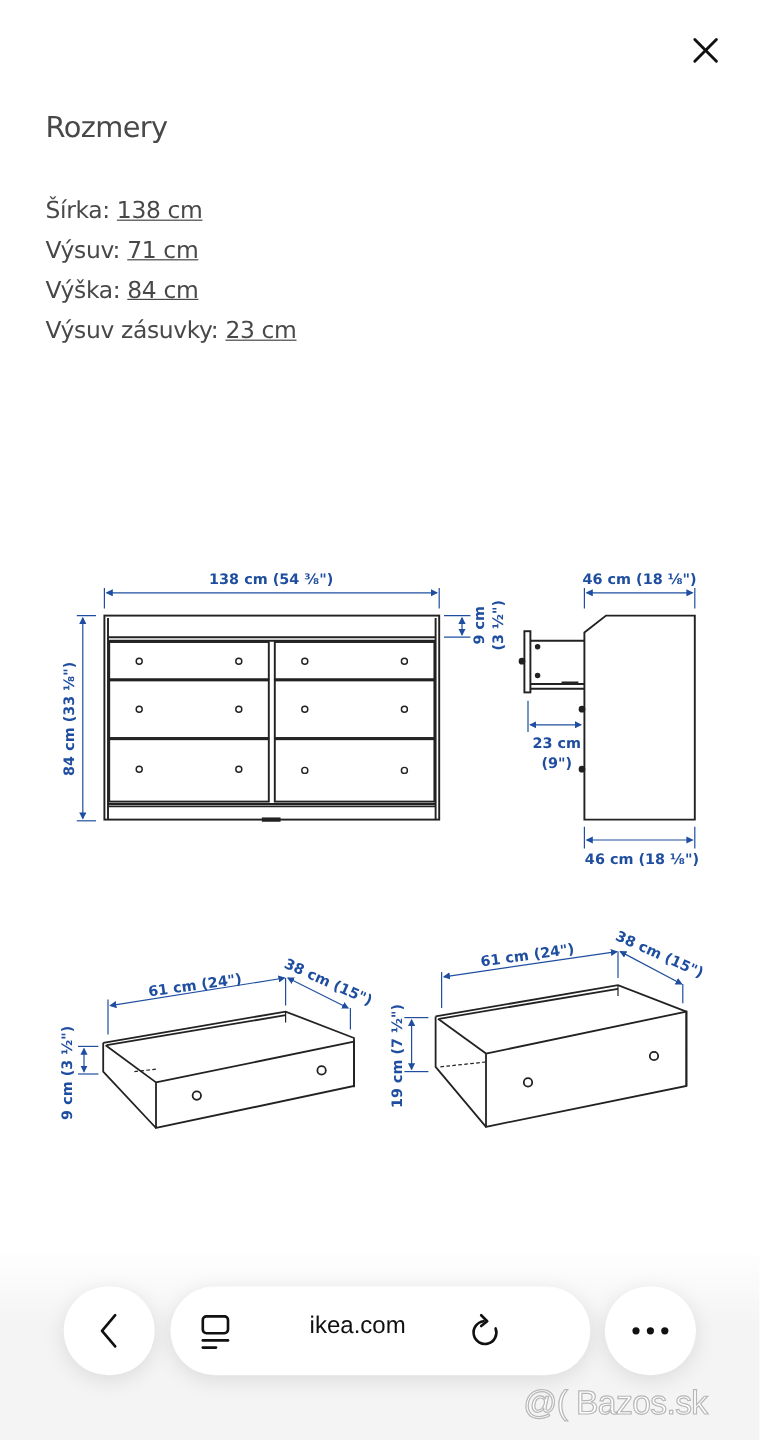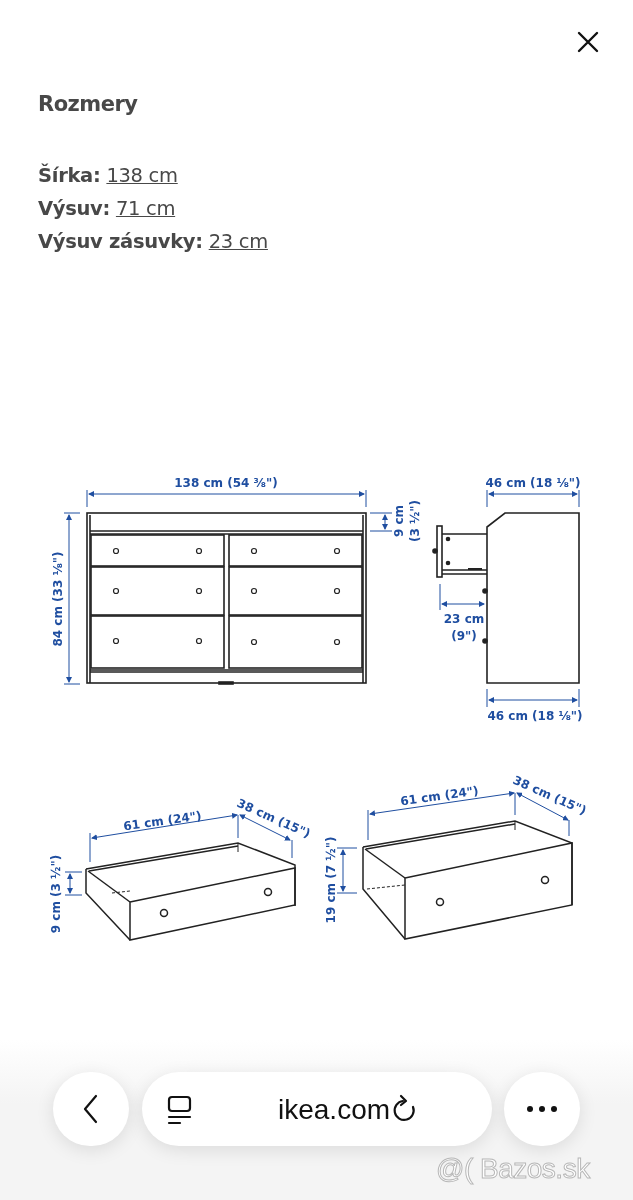--- a/index.html
+++ b/index.html
@@ -9,52 +9,52 @@
     .page-bg { position: absolute; left: 0; top: 0; width: 633px; height: 1200px; background: #fff; }
 
     .close-btn {
       position: absolute; left: 570px; top: 24px; width: 36px; height: 36px;
       display: flex; align-items: center; justify-content: center; cursor: pointer;
     }
     .close-btn svg { width: 22px; height: 22px; }
 
     .title {
       position: absolute; left: 38px; top: 92px;
-      font-family: "DejaVu Sans", sans-serif; font-weight: bold; font-size: 21px; color: #484848;
+      font-family: "DejaVu Sans", sans-serif; font-weight: normal; font-size: 24px; color: #484848;
       letter-spacing: -0.5px;
     }
 
     .dims { position: absolute; left: 38px; top: 162px; }
     .dim-row {
       font-family: "DejaVu Sans", sans-serif; font-size: 19.5px; color: #484848;
       height: 33.2px; line-height: 28px; white-space: nowrap; letter-spacing: -0.3px;
     }
-    .dim-row .k { font-weight: bold; }
+    .dim-row .k { font-weight: normal; }
     .dim-row .v { font-weight: normal; text-decoration: underline; }
 
     .drawing { position: absolute; left: 0; top: 440px; width: 633px; height: 560px; }
     .drawing svg { width: 633px; height: 560px; }
     .dimtxt { font-family: "DejaVu Sans", sans-serif; font-weight: bold; font-size: 12px; fill: #1f4ea0; }
 
     .bottom-fade {
       position: absolute; left: 0; top: 1040px; width: 633px; height: 160px;
       background: linear-gradient(to bottom, rgba(255,255,255,0) 0%, #f4f4f4 40%, #f4f4f4 100%);
     }
     .pill {
       position: absolute; background: #fff; border-radius: 40px;
       box-shadow: 0 4px 18px rgba(0,0,0,0.10);
       display: flex; align-items: center; justify-content: center;
     }
     .back-btn { left: 53px; top: 1072px; width: 76px; height: 74px; }
     .url-bar { left: 142px; top: 1072px; width: 350px; height: 74px; border-radius: 37px; }
     .more-btn { left: 504px; top: 1072px; width: 76px; height: 74px; }
 
     .url-text {
-      font-family: "Liberation Sans", sans-serif; font-size: 28px; color: #111;
-      position: absolute; left: 136px; top: 22px;
+      font-family: "Liberation Sans", sans-serif; font-size: 20px; color: #111;
+      position: absolute; left: 116px; top: 22px;
     }
     .tabs-icon { position: absolute; left: 24px; top: 23px; width: 28px; height: 30px; }
     .reload-icon { position: absolute; left: 250px; top: 22px; width: 26px; height: 30px; }
 
     .watermark {
       position: absolute; left: 436px; top: 1153px;
       font-family: "Liberation Sans", sans-serif; font-size: 28px; color: #fff;
       -webkit-text-stroke: 1px #b7b7b7; letter-spacing: -0.5px;
     }
   </style>
@@ -67,20 +67,21 @@
   <svg viewBox="0 0 22 22">
     <path d="M2 2 L20 20 M20 2 L2 20" stroke="#111" stroke-width="2.4" stroke-linecap="round"></path>
   </svg>
 </div>
 
 <h1 class="title">Rozmery</h1>
 
 <div class="dims">
   <div class="dim-row"><span class="k">Šírka:</span> <span class="v">138 cm</span></div>
   <div class="dim-row"><span class="k">Výsuv:</span> <span class="v">71 cm</span></div>
+  <div class="dim-row"><span class="k">Výška:</span> <span class="v">84 cm</span></div>
   <div class="dim-row"><span class="k">Výsuv zásuvky:</span> <span class="v">23 cm</span></div>
 </div>
 
 <div class="drawing">
   <svg viewBox="0 440 633 560">
     <defs>
       <marker id="ar" markerWidth="6" markerHeight="6" refX="5" refY="3" orient="auto-start-reverse">
         <path d="M0 0 L6 3 L0 6 Z" fill="#1f4ea0"></path>
       </marker>
     </defs>

